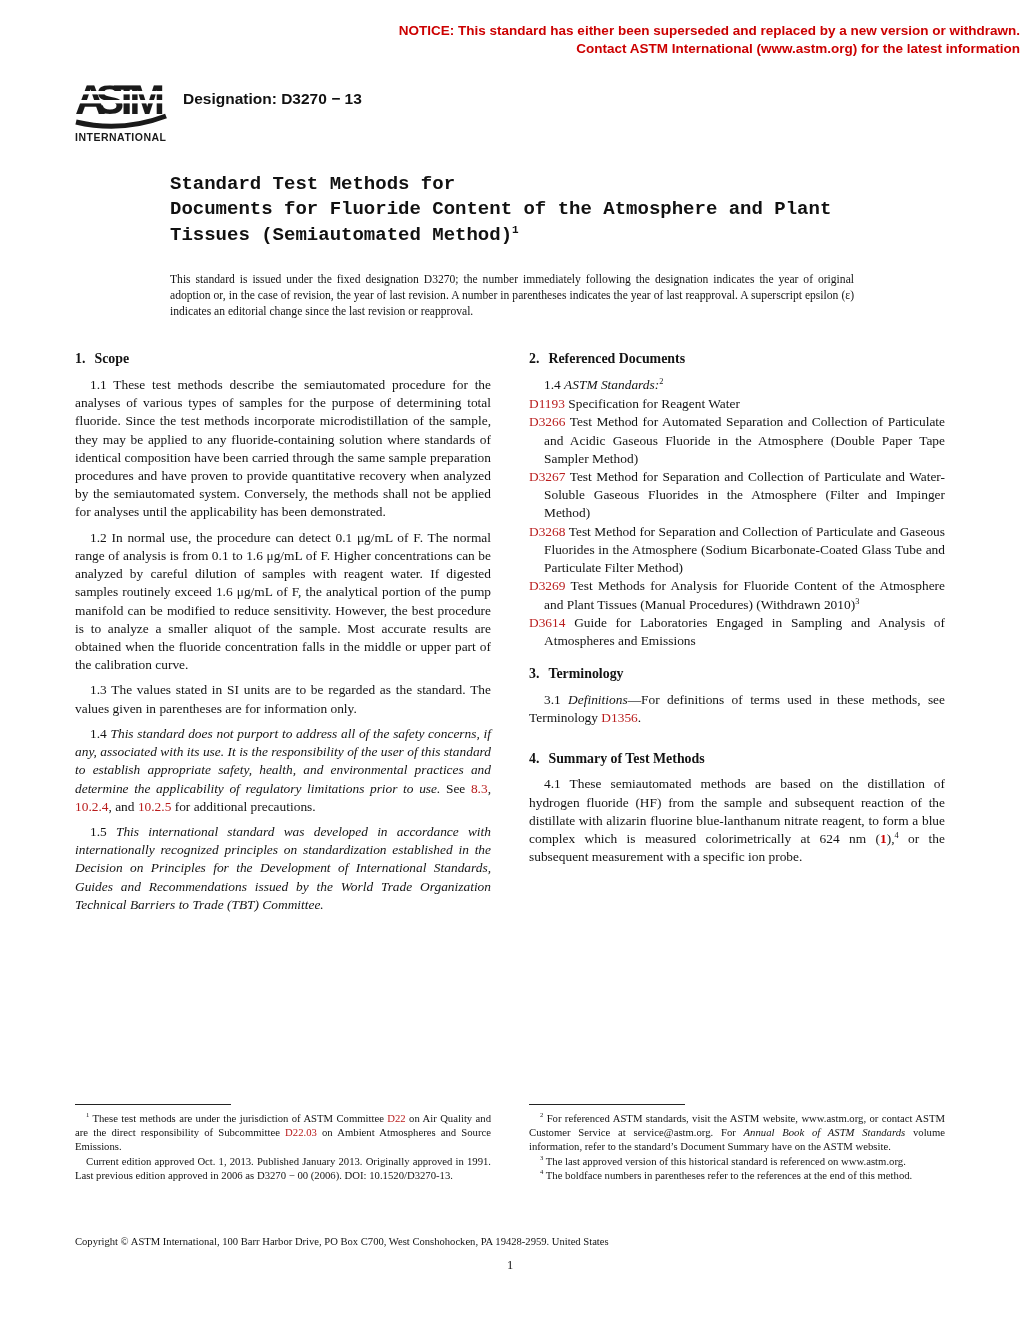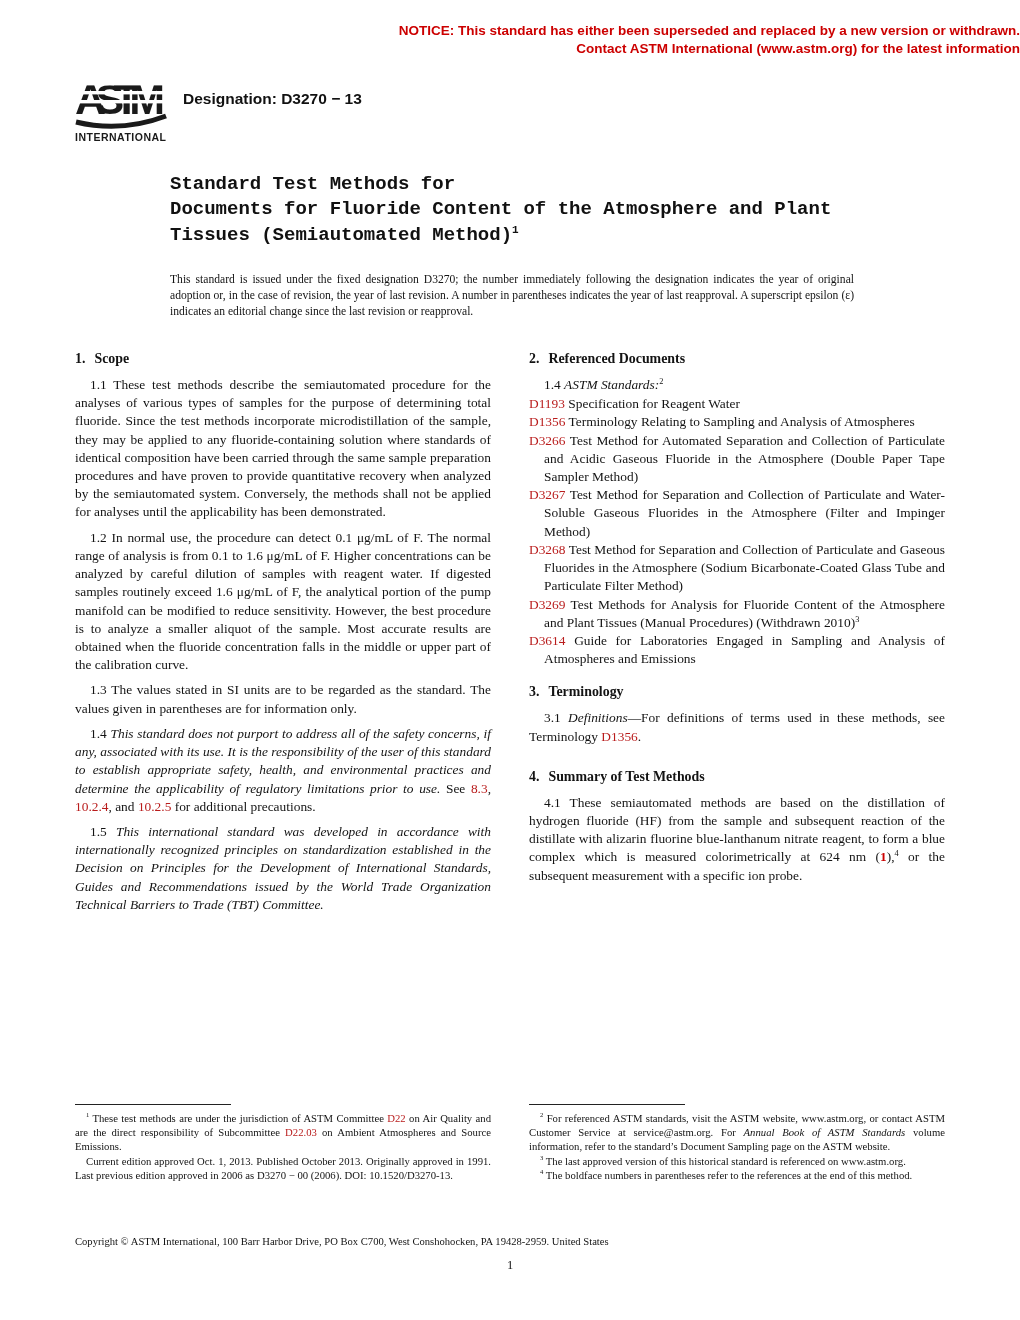--- a/index.html
+++ b/index.html
@@ -120,48 +120,47 @@
       <p class="para">1.2 In normal use, the procedure can detect 0.1 μg/mL of F. The normal range of analysis is from 0.1 to 1.6 μg/mL of F. Higher concentrations can be analyzed by careful dilution of samples with reagent water. If digested samples routinely exceed 1.6 μg/mL of F, the analytical portion of the pump manifold can be modified to reduce sensitivity. However, the best procedure is to analyze a smaller aliquot of the sample. Most accurate results are obtained when the fluoride concentration falls in the middle or upper part of the calibration curve.</p>
       <p class="para">1.3 The values stated in SI units are to be regarded as the standard. The values given in parentheses are for information only.</p>
 
       <p class="para"><span>1.4 </span><span class="italic">This standard does not purport to address all of the safety concerns, if any, associated with its use. It is the responsibility of the user of this standard to establish appropriate safety, health, and environmental practices and determine the applicability of regulatory limitations prior to use.</span><span> See </span><a class="link">8.3</a><span>, </span><a class="link">10.2.4</a><span>, and </span><a class="link">10.2.5</a><span> for additional precautions.</span></p>
 
       <p class="para"><span>1.5 </span><span class="italic">This international standard was developed in accordance with internationally recognized principles on standardization established in the Decision on Principles for the Development of International Standards, Guides and Recommendations issued by the World Trade Organization Technical Barriers to Trade (TBT) Committee.</span></p>
 
       <div class="fn-block">
         <div class="fn-rule"></div>
         <p class="fn"><sup>1</sup><span> These test methods are under the jurisdiction of ASTM Committee </span><a class="link">D22</a><span> on Air Quality and are the direct responsibility of Subcommittee </span><a class="link">D22.03</a><span> on Ambient Atmospheres and Source Emissions.</span></p>
-        <p class="fn">Current edition approved Oct. 1, 2013. Published October 2013. Originally approved in 1991. Last previous edition approved in 2006 as D3270 − 00 (2006). DOI: 10.1520/D3270-13.</p>
+        <p class="fn">Current edition approved Oct. 1, 2013. Published January 2013. Originally approved in 1991. Last previous edition approved in 2006 as D3270 − 00 (2006). DOI: 10.1520/D3270-13.</p>
       </div>
     </div>
 
     <div class="col">
       <h2 class="sec"><span>2.</span><span class="sec-label">Referenced Documents</span></h2>
 
       <p class="para" style="margin-bottom:1px"><span>1.4 </span><span class="italic">ASTM Standards:</span><sup>2</sup></p>
 
       <p class="ref-item"><a class="link">D1193</a><span> Specification for Reagent Water</span></p>
-      <p class="ref-item"><a class="link">D1356</a><span> Terminology Relating to Sampling and Analysis of Atmospheres</span></p>
       <p class="ref-item"><a class="link">D3266</a><span> Test Method for Automated Separation and Collection of Particulate and Acidic Gaseous Fluoride in the Atmosphere (Double Paper Tape Sampler Method)</span></p>
       <p class="ref-item"><a class="link">D3267</a><span> Test Method for Separation and Collection of Particulate and Water-Soluble Gaseous Fluorides in the Atmosphere (Filter and Impinger Method)</span></p>
       <p class="ref-item"><a class="link">D3268</a><span> Test Method for Separation and Collection of Particulate and Gaseous Fluorides in the Atmosphere (Sodium Bicarbonate-Coated Glass Tube and Particulate Filter Method)</span></p>
       <p class="ref-item"><a class="link">D3269</a><span> Test Methods for Analysis for Fluoride Content of the Atmosphere and Plant Tissues (Manual Procedures) (Withdrawn 2010)</span><sup>3</sup></p>
       <p class="ref-item"><a class="link">D3614</a><span> Guide for Laboratories Engaged in Sampling and Analysis of Atmospheres and Emissions</span></p>
 
       <h2 class="sec sec-gap"><span>3.</span><span class="sec-label">Terminology</span></h2>
 
       <p class="para"><span>3.1 </span><span class="italic">Definitions</span><span>—For definitions of terms used in these methods, see Terminology </span><a class="link">D1356</a><span>.</span></p>
 
       <h2 class="sec sec-gap"><span>4.</span><span class="sec-label">Summary of Test Methods</span></h2>
 
       <p class="para"><span>4.1 These semiautomated methods are based on the distillation of hydrogen fluoride (HF) from the sample and subsequent reaction of the distillate with alizarin fluorine blue-lanthanum nitrate reagent, to form a blue complex which is measured colorimetrically at 624 nm (</span><a class="link bold-red">1</a><span>),</span><sup>4</sup><span> or the subsequent measurement with a specific ion probe.</span></p>
 
       <div class="fn-block">
         <div class="fn-rule"></div>
-        <p class="fn"><sup>2</sup><span> For referenced ASTM standards, visit the ASTM website, www.astm.org, or contact ASTM Customer Service at service@astm.org. For </span><span class="italic">Annual Book of ASTM Standards</span><span> volume information, refer to the standard’s Document Sampling page on the ASTM website.</span></p>
+        <p class="fn"><sup>2</sup><span> For referenced ASTM standards, visit the ASTM website, www.astm.org, or contact ASTM Customer Service at service@astm.org. For </span><span class="italic">Annual Book of ASTM Standards</span><span> volume information, refer to the standard’s Document Summary have on the ASTM website.</span></p>
         <p class="fn"><sup>3</sup><span> The last approved version of this historical standard is referenced on www.astm.org.</span></p>
         <p class="fn"><sup>4</sup><span> The boldface numbers in parentheses refer to the references at the end of this method.</span></p>
       </div>
     </div>
   </div>
 
   <p class="copyright">Copyright © ASTM International, 100 Barr Harbor Drive, PO Box C700, West Conshohocken, PA 19428-2959. United States</p>
   <p class="page-num">1</p>
 
 </div>

